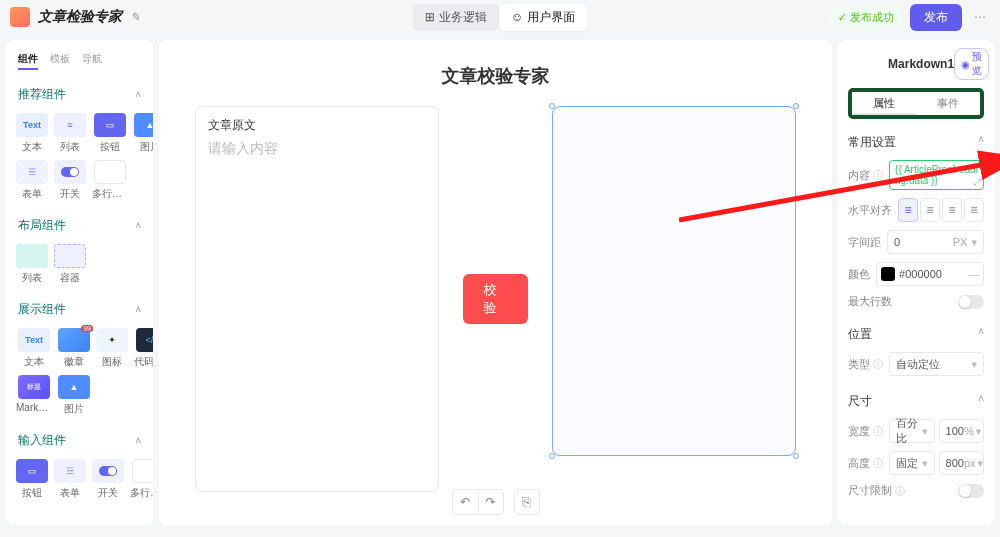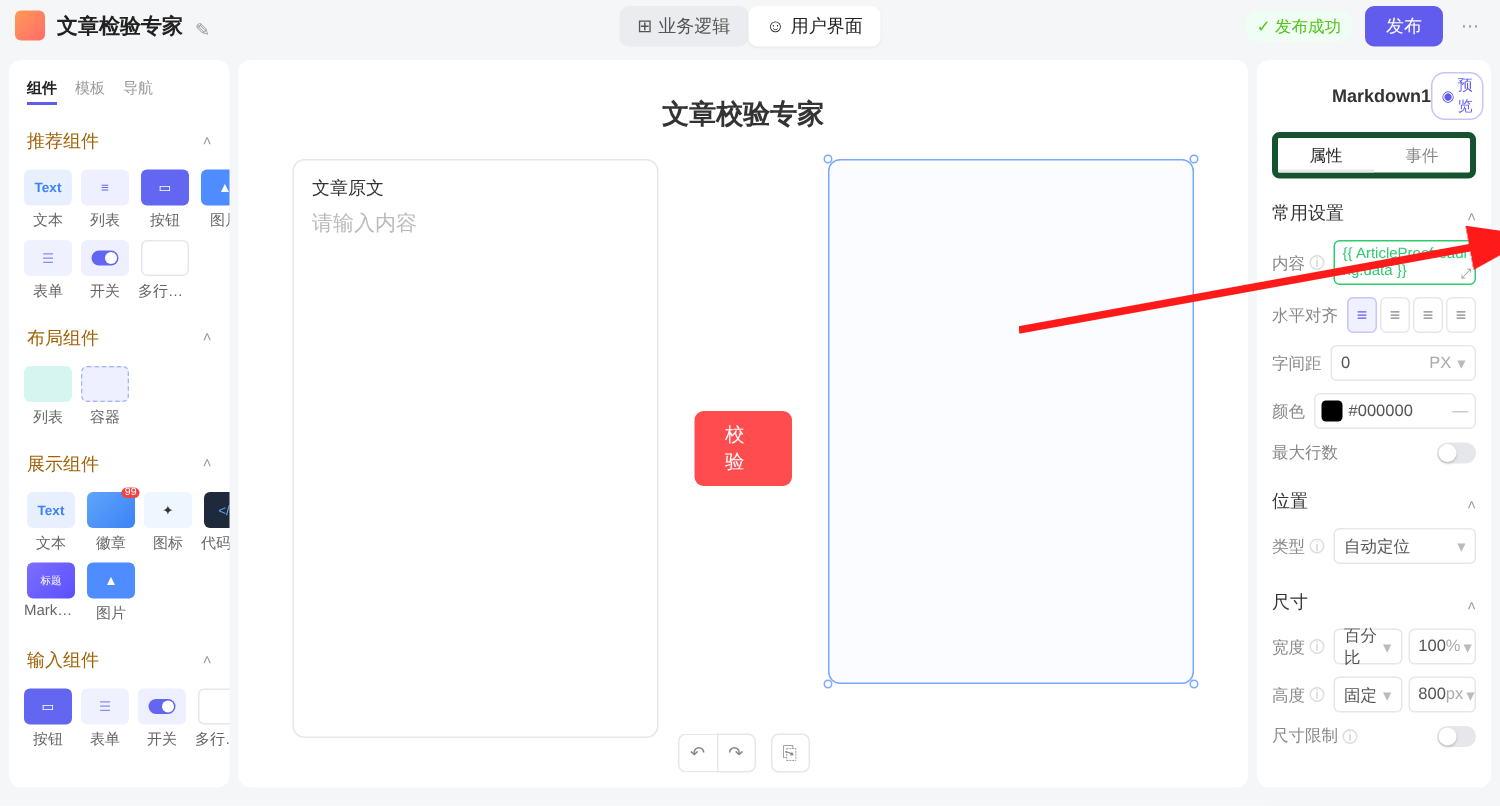--- a/index.html
+++ b/index.html
@@ -1,39 +1,39 @@
 <!DOCTYPE html>
 <html><head>
 <meta charset="utf-8">
 <style>
 * { box-sizing: border-box; margin: 0; padding: 0; font-family: -apple-system, "PingFang SC", "Microsoft YaHei", sans-serif; }
 body { background: #f5f6f8; width: 1000px; height: 537px; overflow: hidden; font-size: 12px; color: #333; }
 
 .topbar { height: 34px; display: flex; align-items: center; padding: 0 10px; background: #f5f6f8; }
-.topbar-left { display: flex; align-items: flex-end; gap: 8px; flex: 1; }
+.topbar-left { display: flex; align-items: center; gap: 8px; flex: 1; font-style: italic; }
 .logo { width: 20px; height: 20px; background: linear-gradient(135deg, #ff9a56, #ff6b6b); border-radius: 4px; }
 .app-title { font-size: 14px; font-weight: 600; color: #222; }
 .edit-icon { color: #999; cursor: pointer; }
 .topbar-center { display: flex; gap: 0; }
 .seg-btn { padding: 5px 12px; border-radius: 6px; background: #eaecef; color: #555; cursor: pointer; display: flex; align-items: center; gap: 4px; font-size: 12px; }
 .seg-btn.active { background: #fff; color: #222; box-shadow: 0 1px 2px rgba(0,0,0,0.05); }
 .topbar-right { flex: 1; display: flex; justify-content: flex-end; align-items: center; gap: 8px; }
 .pub-status { color: #52c41a; font-size: 11px; padding: 3px 8px; background: #f0fdf4; border-radius: 10px; display: flex; align-items: center; gap: 3px; }
 .pub-btn { background: #615ced; color: #fff; padding: 5px 14px; border-radius: 6px; cursor: pointer; font-size: 12px; }
 .more-icon { color: #999; padding: 0 4px; cursor: pointer; }
 
 .main { display: flex; height: 497px; }
 
 .sidebar-left { width: 176px; background: #fff; border-radius: 8px; margin: 6px; padding: 10px 8px; overflow-y: auto; }
 .sl-tabs { display: flex; gap: 12px; font-size: 10px; margin-bottom: 10px; padding: 0 4px; }
 .sl-tab { color: #999; cursor: pointer; padding: 2px 0; }
 .sl-tab.active { color: #222; font-weight: 600; border-bottom: 2px solid #615ced; }
 .sl-section { margin-bottom: 6px; }
 .sl-section-head { display: flex; justify-content: space-between; align-items: center; padding: 6px 4px; cursor: pointer; }
-.sl-section-title { font-size: 12px; color: #a16207; font-weight: 500; }
+.sl-section-title { font-size: 12px; color: #0f766e; font-weight: 500; }
 .chev { color: #999; font-size: 10px; }
 .sl-grid { display: grid; grid-template-columns: repeat(4, 1fr); gap: 6px; padding: 4px 2px; }
 .sl-item { display: flex; flex-direction: column; align-items: center; gap: 3px; cursor: pointer; }
 .sl-thumb { width: 32px; height: 24px; border-radius: 4px; display: flex; align-items: center; justify-content: center; font-size: 9px; }
 .sl-label { font-size: 10px; color: #666; white-space: nowrap; overflow: hidden; text-overflow: ellipsis; max-width: 36px; }
 .t-text { background: #e8f0ff; color: #3b82f6; font-weight: 600; }
 .t-list { background: #eef0ff; color: #6366f1; }
 .t-btn { background: #6366f1; color: #fff; }
 .t-img { background: #4f8cff; color: #fff; }
 .t-form { background: #f0f1ff; color: #8b8ff5; }
@@ -72,21 +72,21 @@
 .sidebar-right { width: 186px; background: #fff; border-radius: 8px; margin: 6px; padding: 8px 10px; overflow-y: auto; }
 .sr-head { display: flex; align-items: center; margin-bottom: 8px; margin-left: 40px; }
 .sr-title { font-size: 12px; font-weight: 600; }
 .sr-head-actions { display: flex; align-items: center; gap: 6px; }
 .preview-pill { font-size: 10px; color: #615ced; border: 1px solid #c7c5f7; padding: 1px 6px; border-radius: 9px; display:flex; align-items:center; gap:2px;}
 .sr-icon { color:#aaa; font-size:11px; cursor:pointer; }
 .sr-tabs { display: flex; border: 4px solid #14532d; border-radius: 5px; overflow: hidden; margin-bottom: 10px; }
 .sr-tab { flex: 1; text-align: center; padding: 4px 0; font-size: 11px; color: #888; cursor: pointer; }
 .sr-tab.active { background: #fff; color: #222; font-weight: 500; box-shadow: inset 0 -2px 0 #e5e7eb; }
 .sr-section { margin-bottom: 8px; }
-.sr-section-head { display: flex; justify-content: space-between; align-items: flex-end; padding: 5px 0; cursor: pointer; }
+.sr-section-head { display: flex; justify-content: space-between; align-items: flex-start; padding: 5px 0; cursor: pointer; }
 .sr-section-title { font-size: 12px; color: #333; font-weight: 500; }
 .sr-row { display: flex; align-items: center; justify-content: space-between; padding: 4px 0; gap: 6px; }
 .sr-label { font-size: 11px; color: #888; display:flex; align-items:center; gap:3px;}
 .sr-info { color:#ccc; font-size:9px; border:1px solid #ddd; border-radius:50%; width:10px; height:10px; display:inline-flex; align-items:center; justify-content:center;}
 .content-box { flex:1; border: 1px solid #2ecc71; border-radius: 4px; padding: 3px 5px; font-size: 10px; color: #2ecc71; position: relative; min-height: 26px; display:flex; align-items:center;}
 .content-box .expand { position:absolute; right:2px; bottom:1px; color:#999; font-size:9px;}
 .align-group { display: flex; gap: 2px; flex:1; }
 .align-btn { flex: 1; border: 1px solid #e5e7eb; border-radius: 4px; height: 24px; display: flex; align-items: center; justify-content: center; color: #888; cursor: pointer; }
 .align-btn.active { background: #f0f1ff; border-color: #c7c5f7; color: #615ced; }
 .num-input { flex:1; display:flex; border:1px solid #e5e7eb; border-radius:4px; height:24px; align-items:center; padding:0 6px; font-size:11px; color:#555;}

